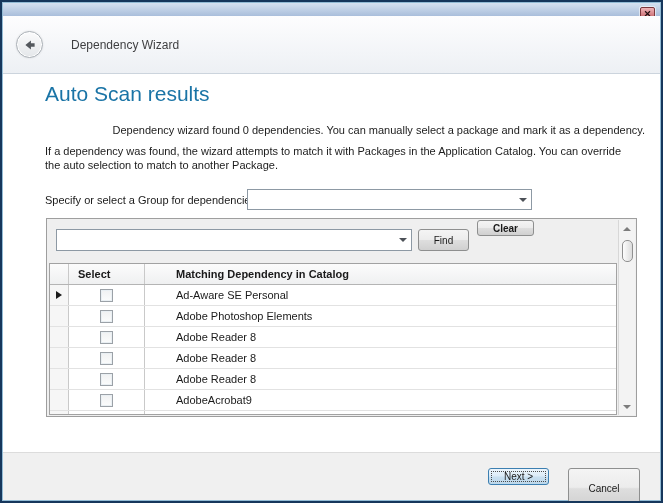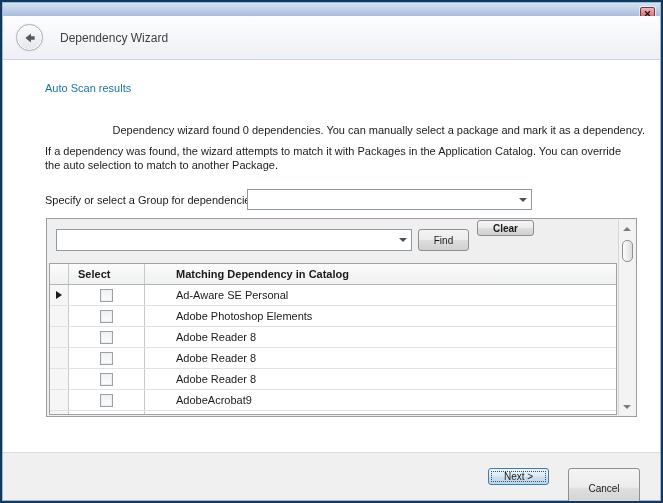--- a/index.html
+++ b/index.html
@@ -22,36 +22,36 @@
     position:absolute; top:4px; right:5px; width:15px; height:15px;
     border:1px solid #7c373c; border-radius:2px;
     background:linear-gradient(#f0b4b8, #cf767b 60%, #c4676d);
     box-shadow: 0 0 0 1px rgba(255,255,255,.55);
     color:#1d0c0d; font-size:9px; font-weight:bold; line-height:13px; text-align:center;
     cursor:default;
   }
 
   
   .wizard-header {
-    position:absolute; left:1px; right:1px; top:14px; height:44px;
+    position:absolute; left:1px; right:1px; top:14px; height:58px;
     background:linear-gradient(#fdfdfe, #edf0f4);
     border-bottom:1px solid #ccd4dd;
-    display:flex; align-items:center; gap:17px; padding-left:13px;
+    display:flex; align-items:center; gap:28px; padding-left:13px;
   }
   .back-btn {
     width:27px; height:27px; border-radius:50%;
     border:1px solid #a9afb5;
     background:linear-gradient(#fbfbfc, #e4e7ea);
     box-shadow: inset 0 0 0 1px #fff, 0 0 2px rgba(0,0,0,.12);
     display:flex; align-items:center; justify-content:center;
   }
   .wizard-title { color:#3f3f41; font-size:12px; }
 
   
-  .page-heading { position:absolute; left:43px; top:80px; font-size:11px; color:#1a74a6; }
+  .page-heading { position:absolute; left:43px; top:80px; font-size:21px; color:#1a74a6; }
   .para { position:absolute; left:43px; color:#1c1c1c; line-height:14px; }
   .para1 { top:121px; width:600px;text-align:right; }
   .para2 { top:142px; width:586px; }
 
   .group-label { position:absolute; left:43px; top:192px; }
   .combo {
     position:absolute; background:#fff; border:1px solid #8d99a4;
     display:flex; align-items:center;
   }
   .combo input {

